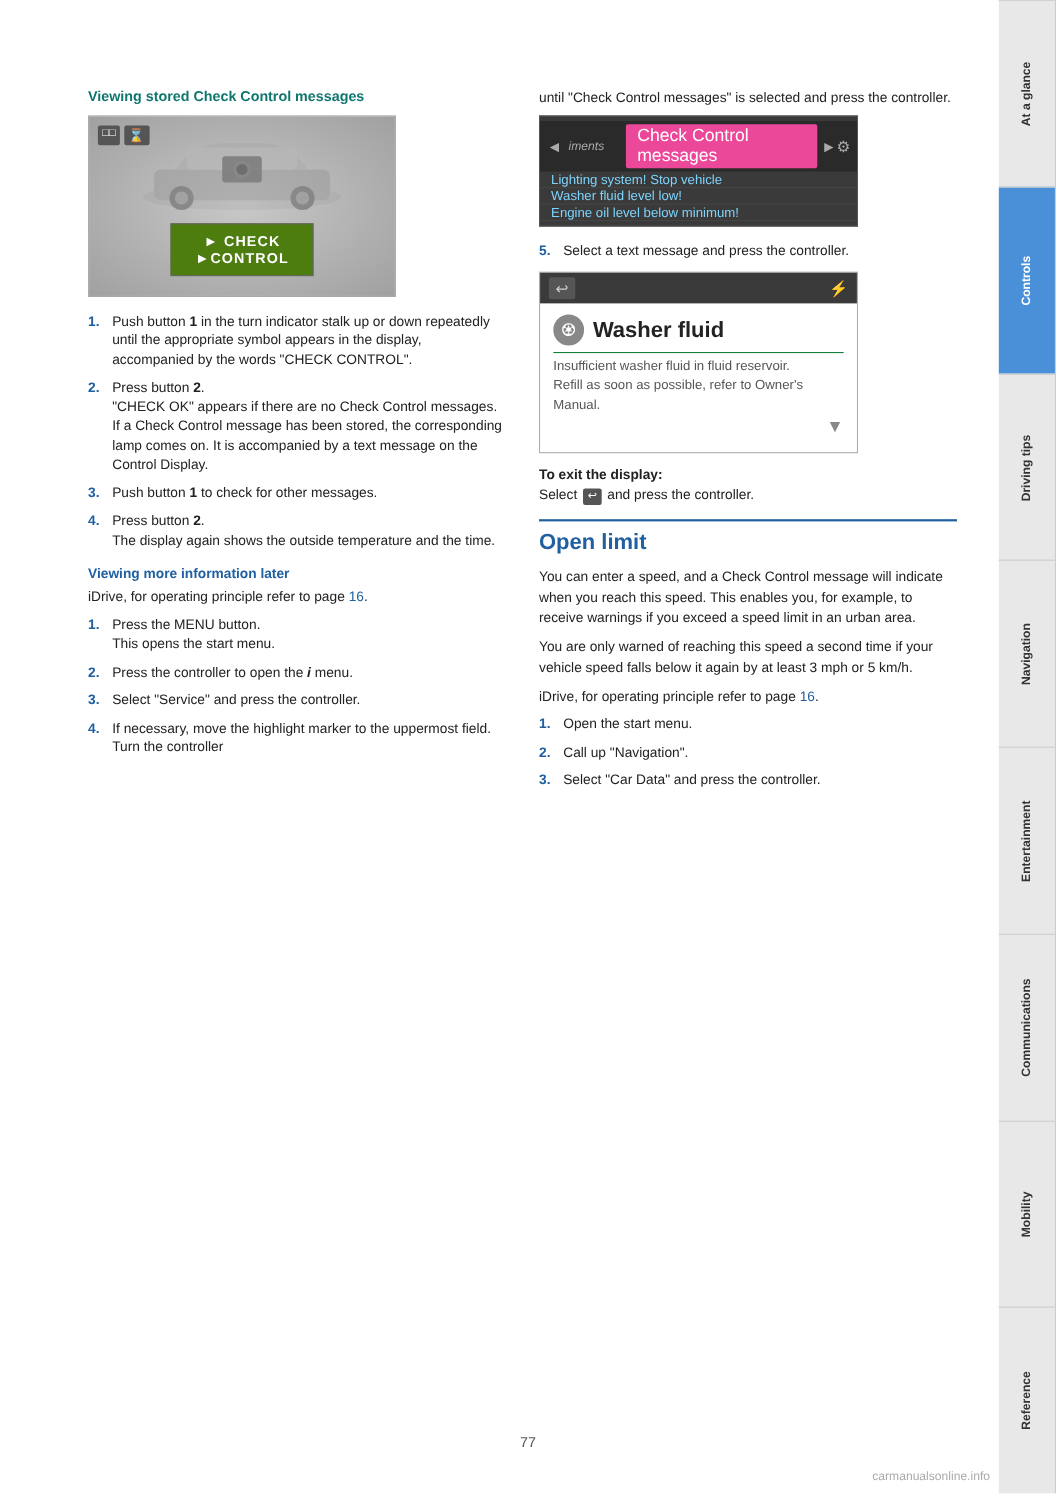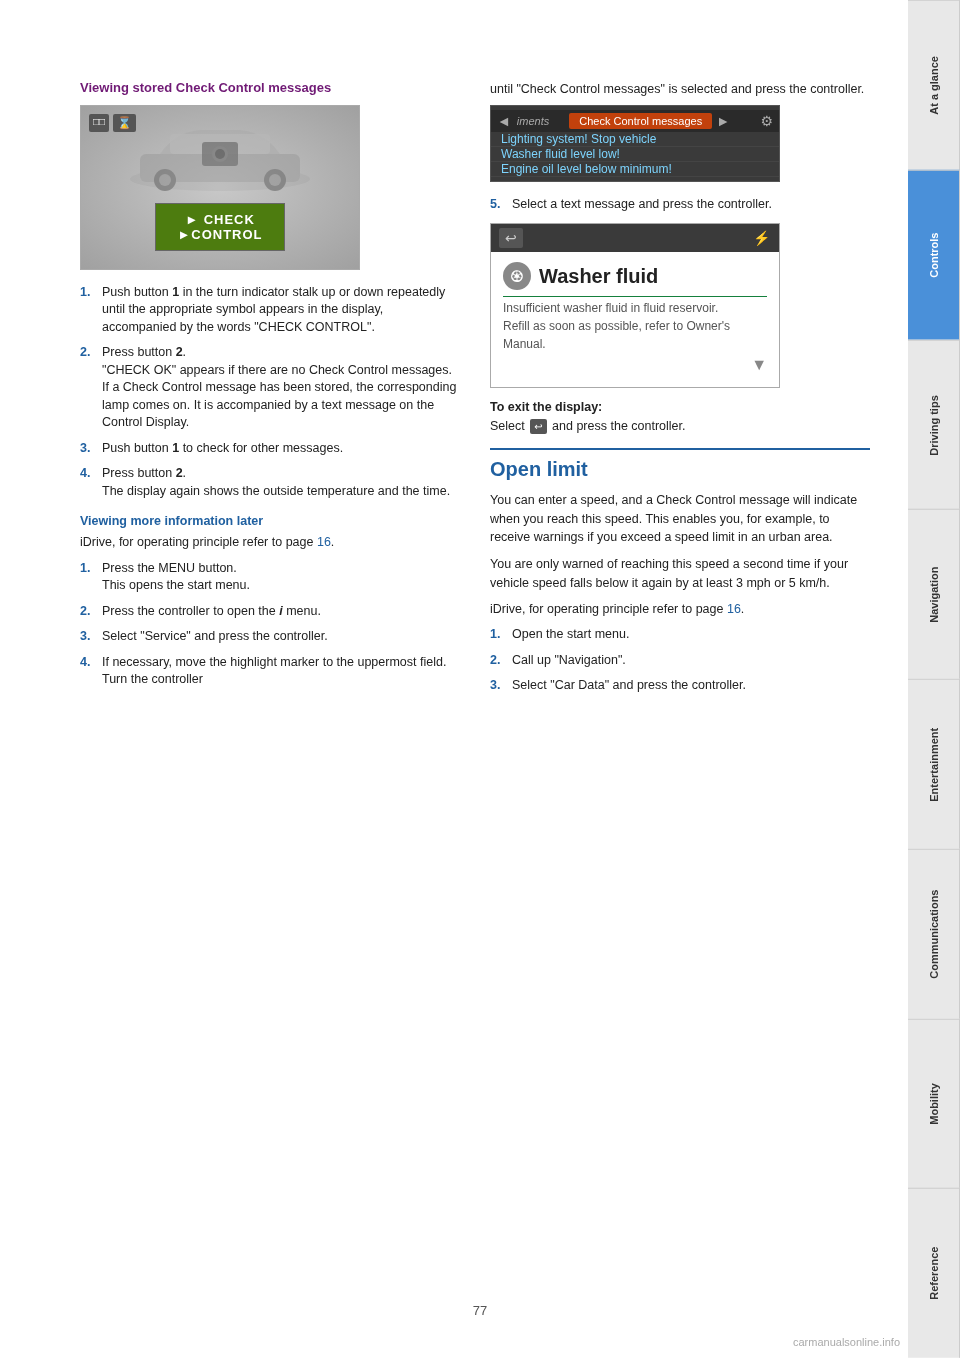--- a/index.html
+++ b/index.html
@@ -63,21 +63,21 @@
       max-width: 380px;
     }
 
     .right-col {
       flex: 1;
       max-width: 380px;
     }
 
     
     .section-title {
-      color: #701a75;
+      color: #0f766e;
       font-weight: bold;
       font-size: 13px;
       margin-bottom: 8px;
       line-height: 1.3;
     }
 
     
     .check-control-image {
       width: 280px;
       height: 165px;
@@ -167,23 +167,23 @@
       align-items: center;
       padding: 3px 6px;
       background: #2a2a2a;
     }
     .screen-ui .top-bar .arrow-left {
       color: #aaa;
       font-size: 14px;
       margin-right: 6px;
     }
     .screen-ui .top-bar .tab-active {
-      background: #c2410c;
+      background: #ec4899;
       color: #fff;
-      font-size: 11px;
+      font-size: 16px;
       padding: 2px 10px;
       border-radius: 2px;
     }
     .screen-ui .top-bar .arrow-right {
       color: #aaa;
       font-size: 14px;
       margin-left: 4px;
     }
     .screen-ui .top-bar .settings-icon {
       margin-left: auto;

